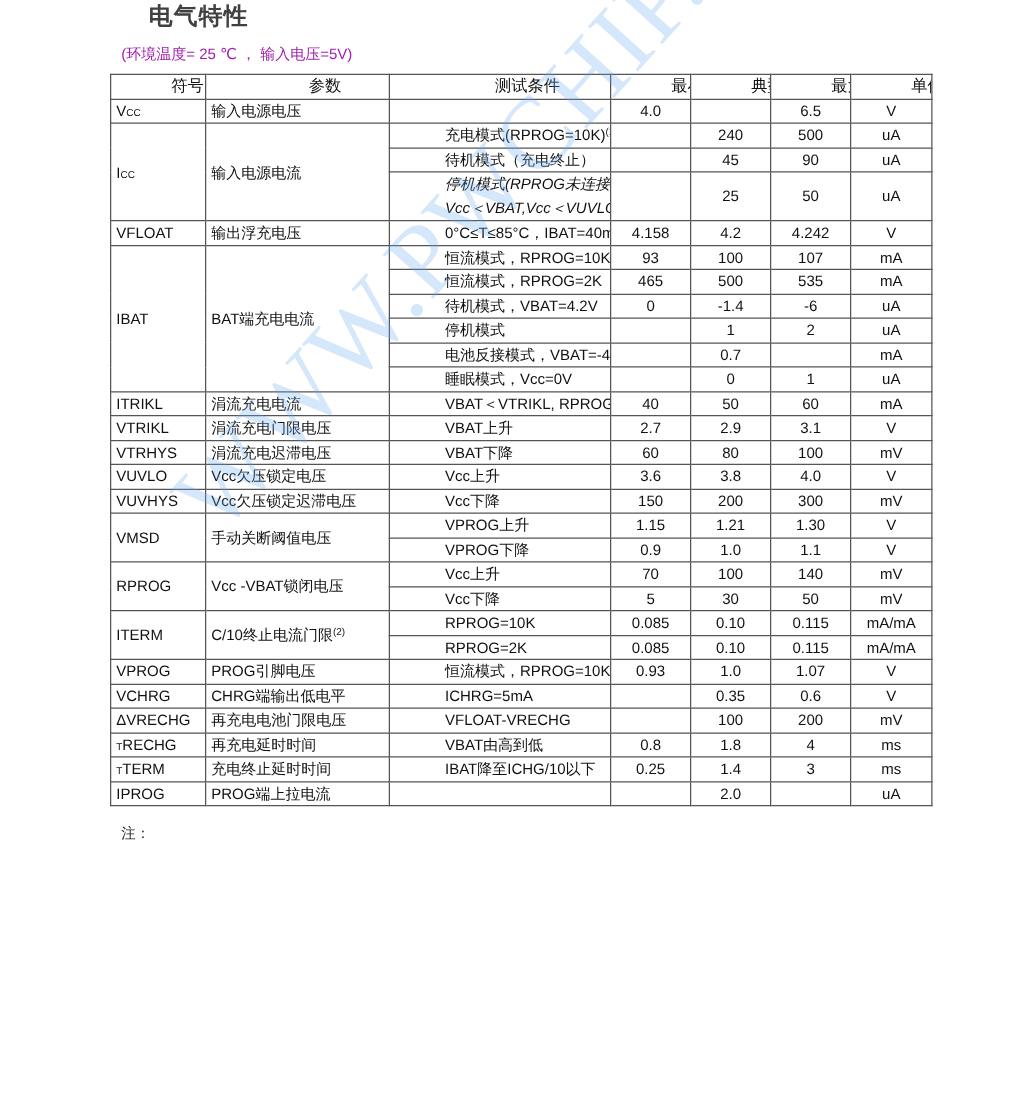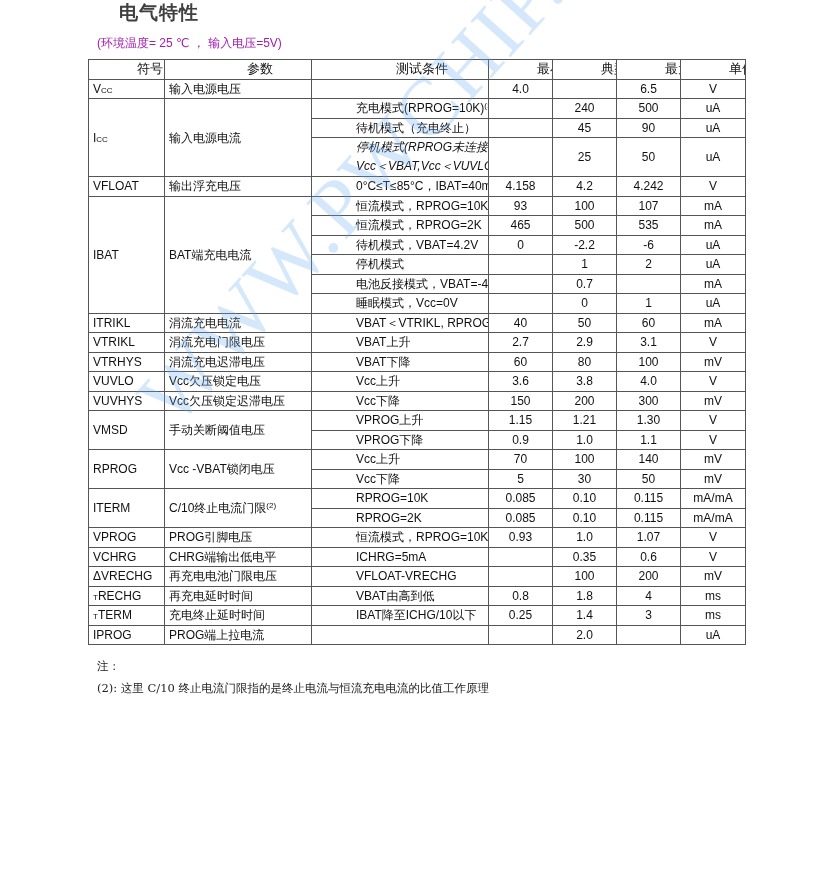--- a/index.html
+++ b/index.html
@@ -119,21 +119,21 @@
         <td class="c">465</td>
         <td class="c">500</td>
         <td class="c">535</td>
         <td class="c">mA</td>
       </tr>
       <tr>
         <td>
           <span class="cond-line">待机模式，VBAT=4.2V</span>
         </td>
         <td class="c">0</td>
-        <td class="c">-2.2</td>
+        <td class="c">-1.4</td>
         <td class="c">-6</td>
         <td class="c">uA</td>
       </tr>
       <tr>
         <td>
           <span class="cond-line">停机模式</span>
         </td>
         <td class="c"></td>
         <td class="c">1</td>
         <td class="c">2</td>
@@ -336,16 +336,15 @@
         <td class="c"></td>
         <td class="c">2.0</td>
         <td class="c"></td>
         <td class="c">uA</td>
       </tr>
     </tbody>
 </table>
 
 <div class="notes">
   <div>注：</div>
-  <div>(2): 这里 C/10 终止电流门限指的是终止电流与恒流充电电流的比值工作原理</div>
 </div>
 
 <div class="watermark">WWW.PWCHIP.COM</div>
 
 </body></html>

